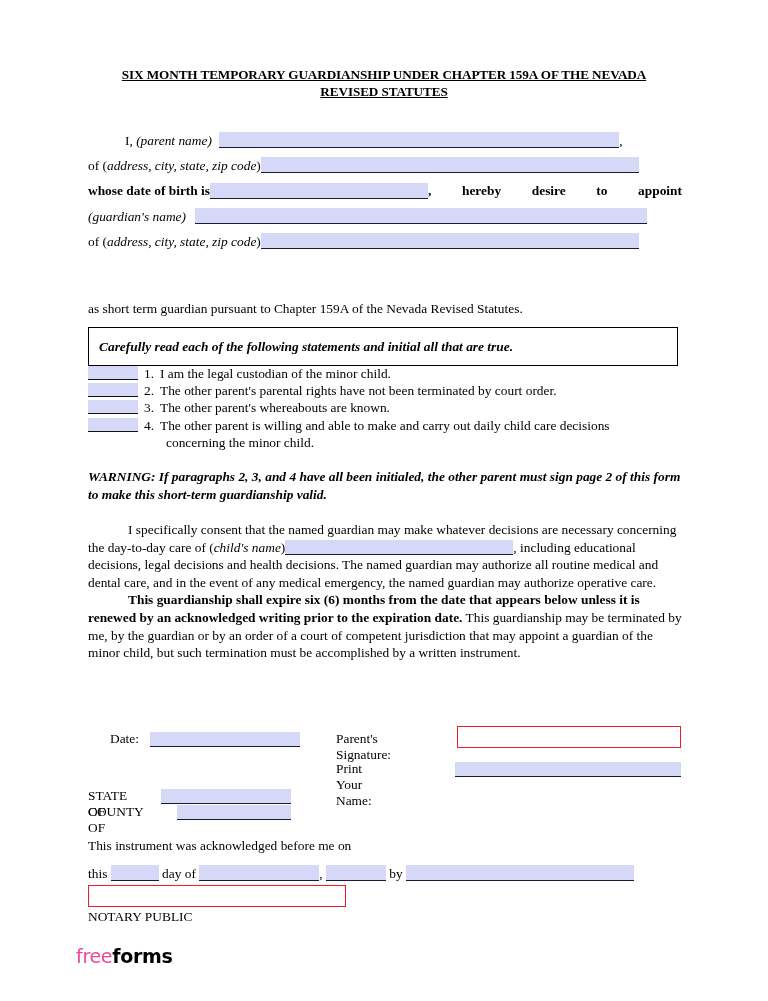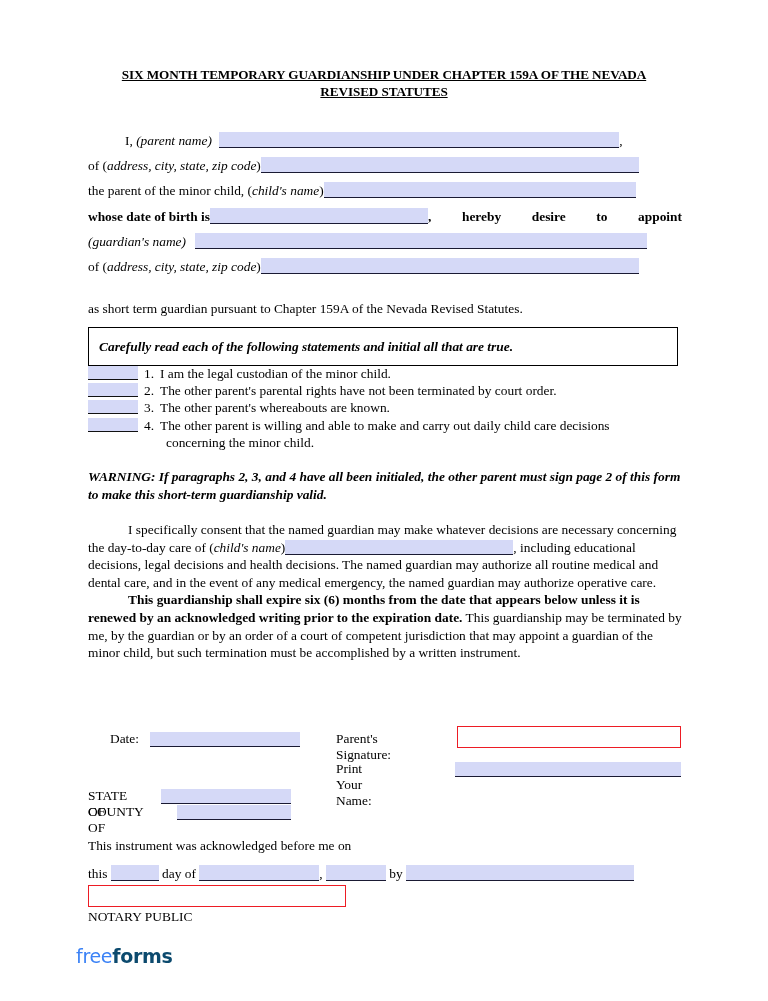--- a/index.html
+++ b/index.html
@@ -258,22 +258,22 @@
 
   
   .logo {
     position: absolute;
     left: 76px;
     top: 945px;
     font-family: "DejaVu Sans", "Liberation Sans", sans-serif;
     font-size: 19px;
     letter-spacing: -0.3px;
   }
-  .logo-free  { color: #3b82f6; font-weight: normal; }
-  .logo-forms { color: #0c4a6e; font-weight: bold; margin-top: 9px; }
+  .logo-free  { color: #ec4899; font-weight: normal; }
+  .logo-forms { color: #000000; font-weight: bold; margin-top: 9px; }
 </style>
 </head>
 <body>
 
 <div class="page">
 
   <div class="title-block">
     <span class="title-line title-l1">SIX MONTH TEMPORARY GUARDIANSHIP UNDER CHAPTER 159A OF THE NEVADA</span><br>
     <span class="title-line title-l2">REVISED STATUTES</span>
   </div>
@@ -282,23 +282,20 @@
 
     <div class="row">
       <span class="indent-i"></span><span>I, </span><span class="ital">(parent name)</span>
       <span class="fld" style="width:400px;margin-left:4px;"></span><span>,</span>
     </div>
 
     <div class="row">
       <span>of (</span><span class="ital">address, city, state, zip code</span><span>)</span><span class="fld" style="width:378px;"></span>
     </div>
 
-    <div class="row">
-      <span>the parent of the minor child, (</span><span class="ital">child's name</span><span>)</span><span class="fld" style="width:312px;"></span>
-    </div>
 
     <div class="row line-justify">
       <span>whose date of birth is </span>
         <span class="fld" style="width:218px;"></span>
         <span>,</span>
       <span class="spacer"></span>
       <span>hereby</span>
       <span class="spacer"></span>
       <span>desire</span>
       <span class="spacer"></span>

